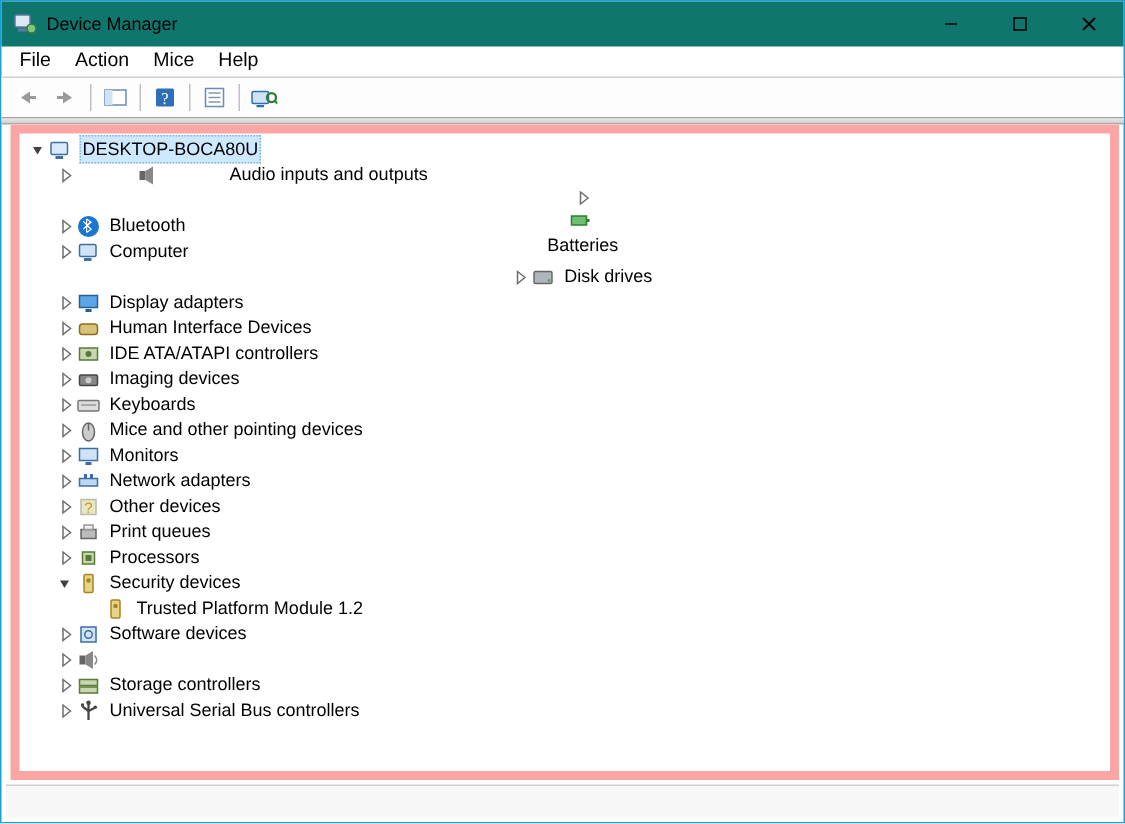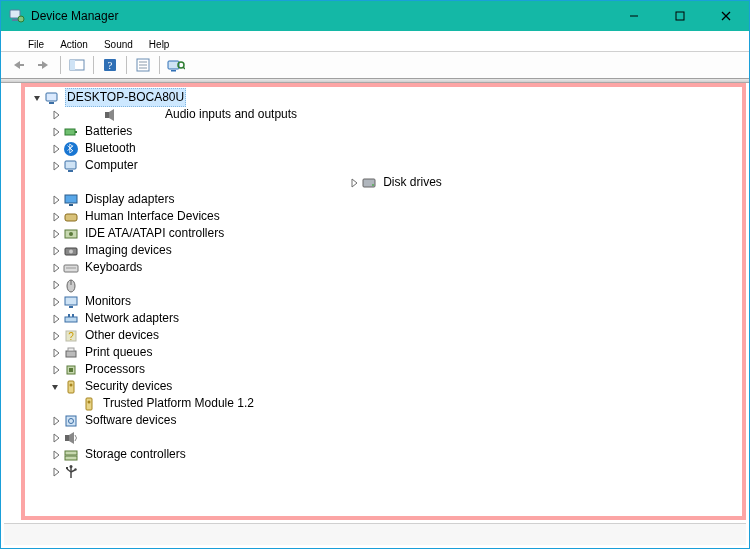--- a/index.html
+++ b/index.html
@@ -18,21 +18,21 @@
     border: 1px solid #1a9fd9;
     display: flex;
     flex-direction: column;
     background: #fff;
   }
   .titlebar {
     height: 30px;
     display: flex;
     align-items: center;
     padding-left: 8px;
-    background: #14b8a6;
+    background: #0f766e;
   }
   .titlebar .app-icon {
     width: 16px; height: 16px;
     margin-right: 6px;
     display: flex; align-items: center; justify-content: center;
   }
   .titlebar .title {
     flex: 0 0 auto;
     font-size: 12px;
     color: #000;
@@ -44,23 +44,23 @@
     display: flex; align-items: center; justify-content: center;
     font-family: "Segoe UI Symbol", sans-serif;
     font-size: 11px;
     color: #000;
     cursor: default;
   }
 
   .menubar {
     height: 20px;
     display: flex;
-    align-items: flex-end;
-    padding: 0 19px;
-    font-size: 10px;
+    align-items: flex-start;
+    padding: 0 4px;
+    font-size: 13px;
     color: #000;
   }
   .menu-item {
     padding: 1px 8px;
     cursor: default;
   }
 
   .toolbar {
     height: 28px;
     border-top: 1px solid #d0d0d0;
@@ -85,22 +85,22 @@
   .tool-gutter {
     height: 4px;
     background: linear-gradient(#e9e9e9,#cfcfcf);
     border-bottom: 1px solid #a8a8a8;
   }
 
   .tree-wrap {
     flex: 1;
     overflow: auto;
     background: #fff;
-    border: 4px solid #fca5a5;
-    margin: 0 3px 0 20px;
+    border: 6px solid #fca5a5;
+    margin: 0 3px 0 6px;
   }
   .tree {
     padding: 2px 0 4px 0;
     user-select: none;
   }
   .node {
     display: flex;
     align-items: center;
     height: 17px;
     line-height: 17px;
@@ -173,21 +173,21 @@
             <line x1="1" y1="1" x2="9" y2="9" stroke="currentColor" stroke-width="1.2"></line>
             <line x1="9" y1="1" x2="1" y2="9" stroke="currentColor" stroke-width="1.2"></line>
           </svg>
       </div>
     </div>
   </div>
 
   <div class="menubar">
     <div class="menu-item">File</div>
     <div class="menu-item">Action</div>
-    <div class="menu-item">Sound</div>
+    <div class="menu-item">Mice</div>
     <div class="menu-item">Help</div>
   </div>
 
   <div class="toolbar">
     <div class="tool-btn" title="Back">
       <span>
         <svg width="16" height="14">
             <path d="M10 3 L4 7 L10 11 Z" fill="#9a9a9a"></path>
             <rect x="9" y="6" width="5" height="2" fill="#9a9a9a"></rect>
           </svg>
@@ -267,21 +267,21 @@
             </svg>
           </span>
           <span class="node-icon">
             <svg width="16" height="16">
               <rect x="2" y="5" width="4" height="6" fill="#666"></rect>
               <path d="M6 5 L11 2 L11 14 L6 11 Z" fill="#888"></path>
             </svg>
           </span>
           <span class="node-label">Audio inputs and outputs</span>
         </div>
-        <div class="node" style="padding-left: 24px;">
+        <div class="node" style="padding-left: 24px; flex-direction: column;">
           <span class="twisty">
             <svg width="10" height="10">
               <path d="M3 1 L8 5 L3 9 Z" fill="none" stroke="#6e6e6e"></path>
             </svg>
           </span>
           <span class="node-icon">
             <svg width="16" height="16">
               <rect x="2" y="5" width="10" height="6" fill="#6fbf6f" stroke="#2e7d32"></rect>
               <rect x="12" y="7" width="2" height="2" fill="#2e7d32"></rect>
             </svg>
@@ -404,20 +404,21 @@
             <svg width="10" height="10">
               <path d="M3 1 L8 5 L3 9 Z" fill="none" stroke="#6e6e6e"></path>
             </svg>
           </span>
           <span class="node-icon">
             <svg width="16" height="16">
               <ellipse cx="8" cy="9" rx="4" ry="6" fill="#ccc" stroke="#666"></ellipse>
               <line x1="8" y1="3" x2="8" y2="8" stroke="#666"></line>
             </svg>
           </span>
+          <span class="node-label">Mice and other pointing devices</span>
         </div>
         <div class="node" style="padding-left: 24px;">
           <span class="twisty">
             <svg width="10" height="10">
               <path d="M3 1 L8 5 L3 9 Z" fill="none" stroke="#6e6e6e"></path>
             </svg>
           </span>
           <span class="node-icon">
             <svg width="16" height="16">
               <rect x="2" y="3" width="12" height="8" fill="#cfe3f5" stroke="#3b6ea5"></rect>
@@ -558,18 +559,19 @@
           <span class="node-icon">
             <svg width="16" height="16">
               <line x1="8" y1="2" x2="8" y2="14" stroke="#444" stroke-width="1.5"></line>
               <circle cx="8" cy="2.5" r="1.5" fill="#444"></circle>
               <line x1="8" y1="8" x2="4" y2="5" stroke="#444" stroke-width="1.5"></line>
               <line x1="8" y1="8" x2="12" y2="6" stroke="#444" stroke-width="1.5"></line>
               <rect x="3" y="3" width="2" height="2" fill="#444"></rect>
               <circle cx="12.5" cy="5.5" r="1.2" fill="#444"></circle>
             </svg>
           </span>
+          <span class="node-label">Universal Serial Bus controllers</span>
         </div>
       </div>
   </div>
 
   <div class="statusbar"></div>
 </div>
 
 </body></html>

